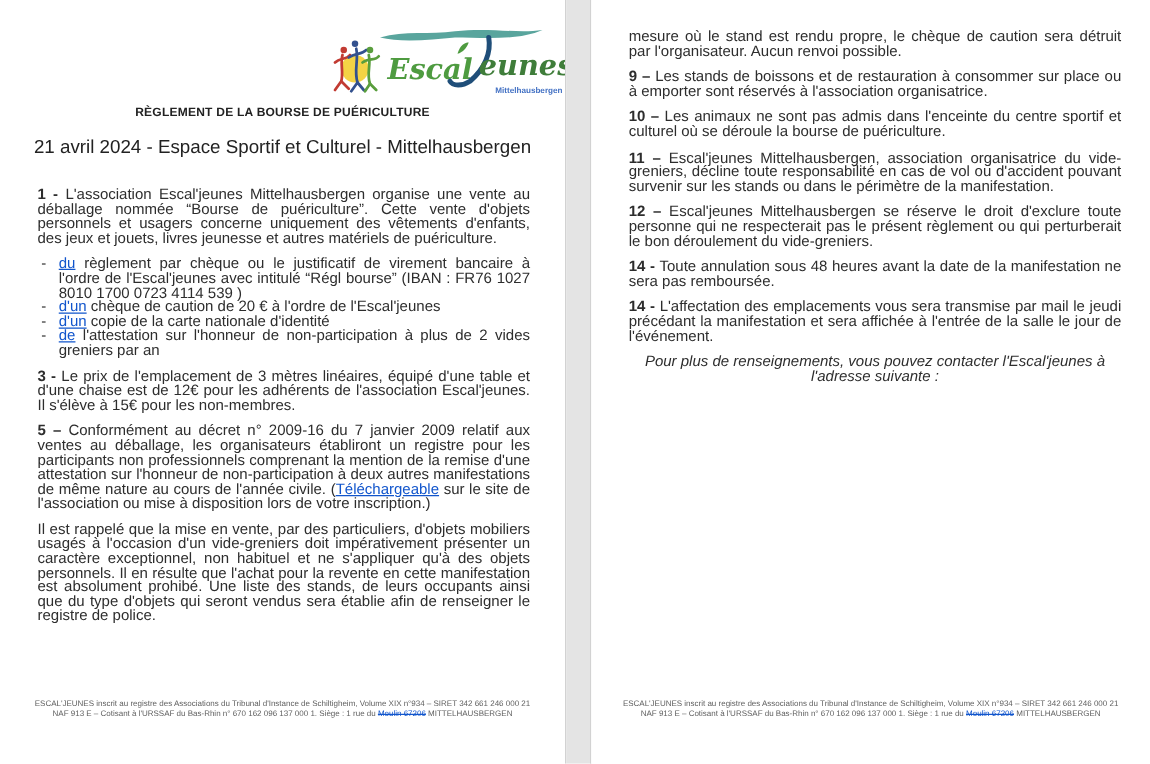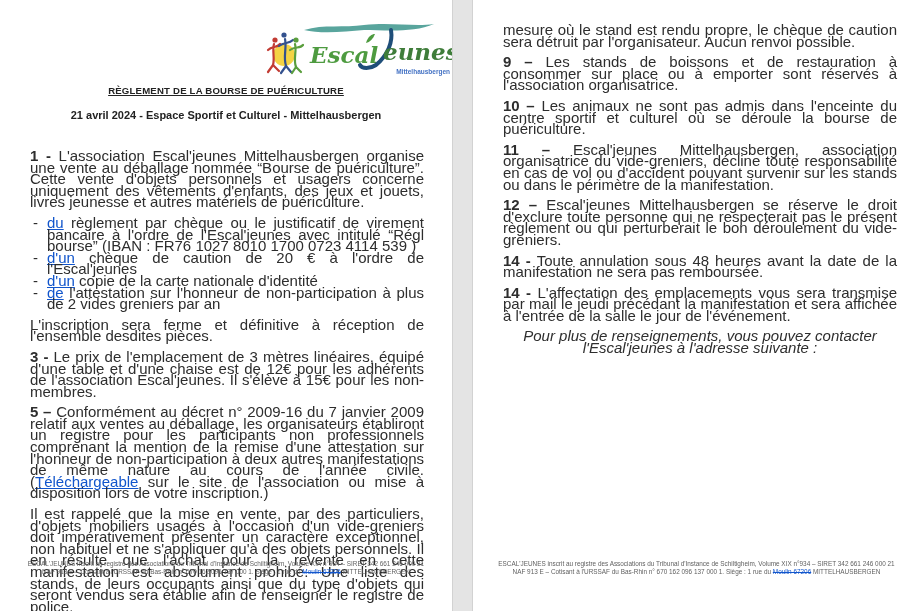--- a/index.html
+++ b/index.html
@@ -10,27 +10,27 @@
     -webkit-font-smoothing:antialiased;
   }
   .page{position:absolute;top:0;height:611px;background:#ffffff;}
   #page1{left:0;width:452px;border-right:1px solid #d2d2d2;}
   #gutter{position:absolute;top:0;left:453px;width:19px;height:611px;background:#e4e4e4;border-right:1px solid #d2d2d2;}
   #page2{left:473px;width:447px;}
 
   
   .logo-wrap{position:absolute;top:24px;left:0;right:0;display:flex;justify-content:flex-end;}
   .doc-title{position:absolute;top:85px;left:0;right:0;text-align:center;
-    font-weight:bold;font-size:9.6px;color:#222;letter-spacing:.2px;text-decoration:underline;}
+    font-weight:bold;font-size:9.6px;color:#222;letter-spacing:.2px;}
   .doc-subtitle{position:absolute;top:109px;left:0;right:0;text-align:center;
-    font-weight:bold;font-size:11px;color:#222;}
+    font-weight:normal;font-size:15px;color:#222;}
 
   
   .body-text{position:absolute;left:30px;width:394px;
-    font-size:15px;line-height:11.6px;color:#2d2d2d;text-align:justify;}
+    font-size:12px;line-height:11.6px;color:#2d2d2d;text-align:justify;}
   #page1 .body-text{top:150px;}
   #page2 .body-text{top:24px;}
   .body-text p{margin:0 0 9px 0;}
   .pnum{font-weight:bold;}
   .mark{color:#1155cc;text-decoration:underline;}
   .link{color:#1155cc;text-decoration:underline;cursor:pointer;}
   .bullets{margin:0 0 9px 0;}
   .bullet{display:flex;}
   .bullet .bm{flex:none;width:14px;padding-left:3px;}
   .bullet .bt{flex:1;text-align:justify;}
@@ -100,21 +100,20 @@
       <div class="bullet">
         <span class="bm">-</span>
         <span class="bt"><span class="mark">d'un</span><span> copie de la carte nationale d'identité</span></span>
       </div>
       <div class="bullet">
         <span class="bm">-</span>
         <span class="bt"><span class="mark">de</span><span> l'attestation sur l'honneur de non-participation à plus de 2 vides greniers par an</span></span>
       </div>
     </div>
 
-    <p>L'inscription sera ferme et définitive à réception de l'ensemble desdites pièces.</p>
 
     <p><span class="pnum">3 - </span><span>Le prix de l'emplacement de 3 mètres linéaires, équipé d'une table et d'une chaise est de 12€ pour les adhérents de l'association Escal'jeunes. Il s'élève à 15€ pour les non-membres.</span></p>
 
 
     <p><span class="pnum">5 – </span><span>Conformément au décret n° 2009-16 du 7 janvier 2009 relatif aux ventes au déballage, les organisateurs établiront un registre pour les participants non professionnels comprenant la mention de la remise d'une attestation sur l'honneur de non-participation à deux autres manifestations de même nature au cours de l'année civile. (</span><span class="link">Téléchargeable</span><span> sur le site de l'association ou mise à disposition lors de votre inscription.)</span></p>
 
     <p>Il est rappelé que la mise en vente, par des particuliers, d'objets mobiliers usagés à l'occasion d'un vide-greniers doit impérativement présenter un caractère exceptionnel, non habituel et ne s'appliquer qu'à des objets personnels. Il en résulte que l'achat pour la revente en cette manifestation est absolument prohibé. Une liste des stands, de leurs occupants ainsi que du type d'objets qui seront vendus sera établie afin de renseigner le registre de police.</p>
 
   </div>
 

